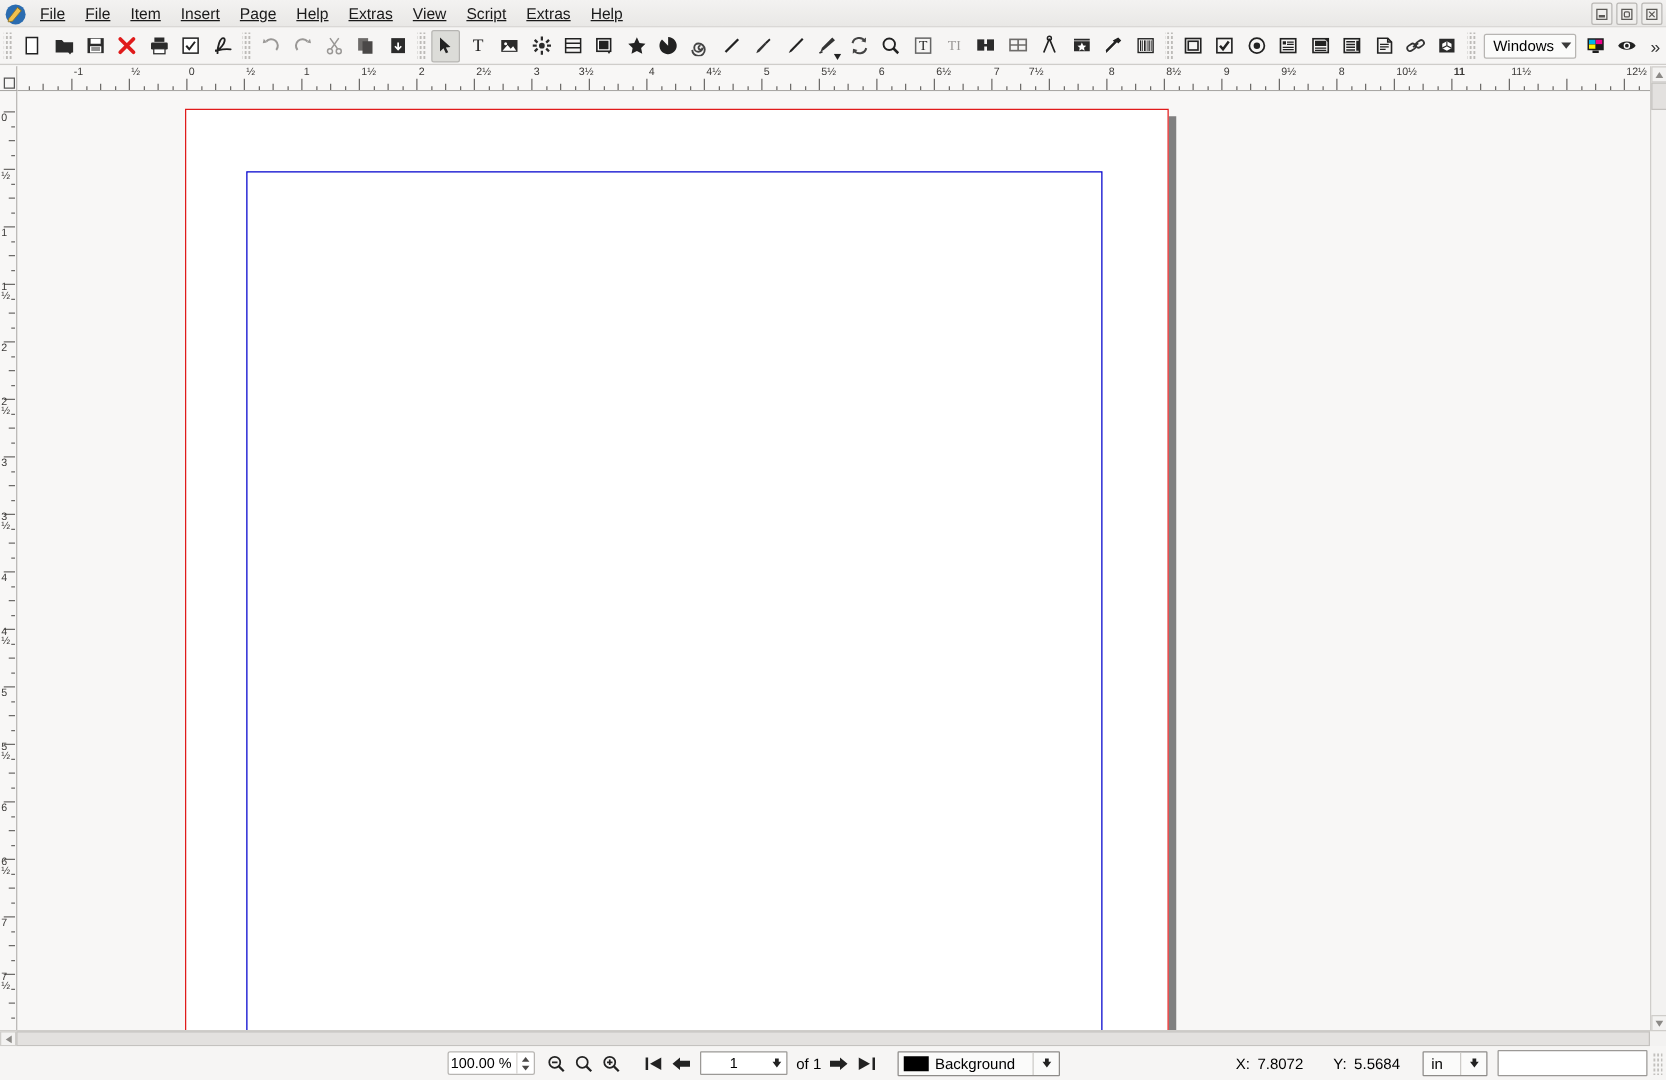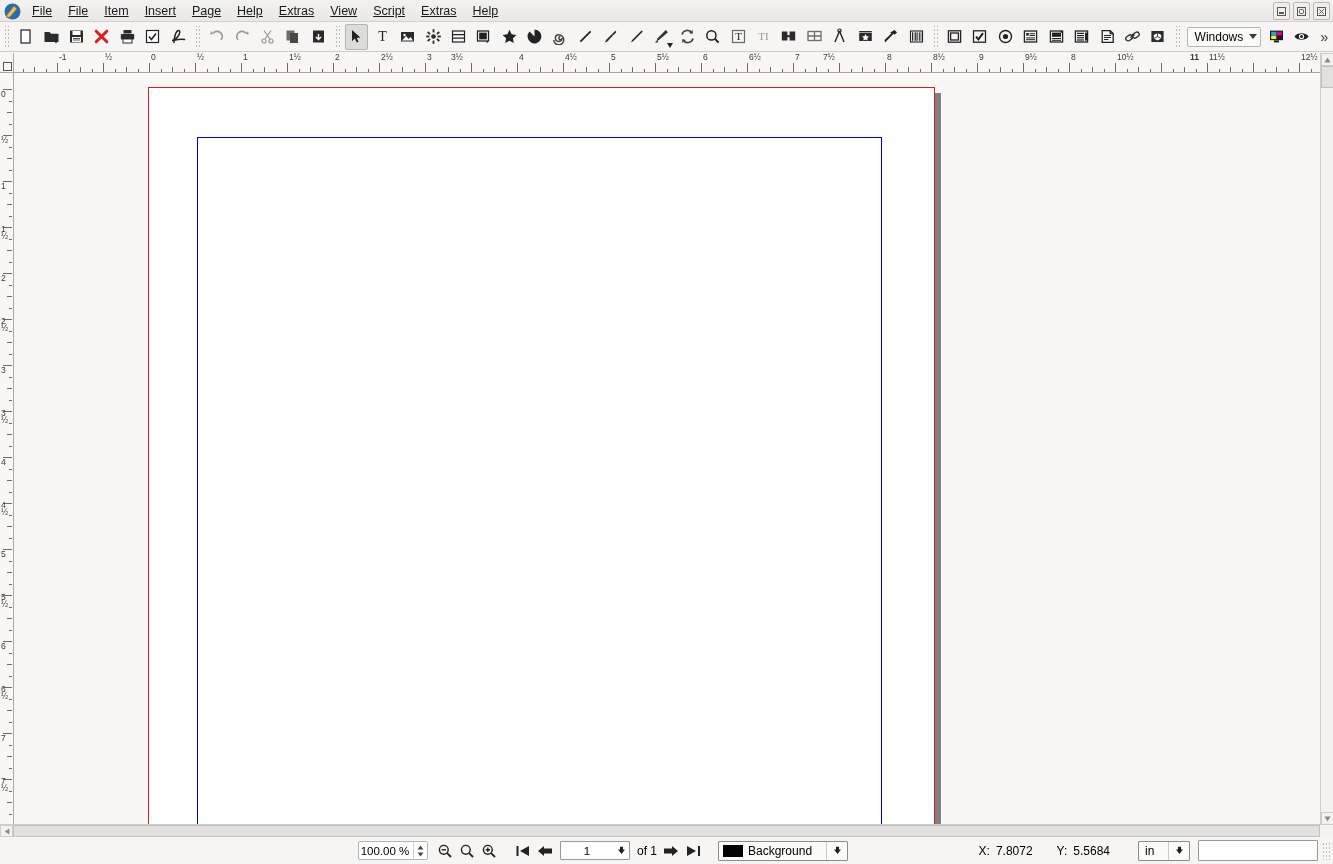--- a/index.html
+++ b/index.html
@@ -628,21 +628,21 @@
       <div class="hlab" style="left: 367px;">2½</div>
       <div class="tick" style="left: 376.5px; width: 1px; height: 3px; bottom: 0px;"></div>
       <div class="tick" style="left: 388px; width: 1px; height: 5px; bottom: 0px;"></div>
       <div class="tick" style="left: 399.5px; width: 1px; height: 3px; bottom: 0px;"></div>
       <div class="tick" style="left: 411px; width: 1px; height: 9px; bottom: 0px;"></div>
       <div class="hlab" style="left: 413px;">3</div>
       <div class="tick" style="left: 422.5px; width: 1px; height: 3px; bottom: 0px;"></div>
       <div class="tick" style="left: 434px; width: 1px; height: 5px; bottom: 0px;"></div>
       <div class="tick" style="left: 445.5px; width: 1px; height: 3px; bottom: 0px;"></div>
       <div class="tick" style="left: 457px; width: 1px; height: 9px; bottom: 0px;"></div>
-      <div class="hlab" style="left: 437px;">3½</div>
+      <div class="hlab" style="left: 449px;">3½</div>
       <div class="tick" style="left: 468.5px; width: 1px; height: 3px; bottom: 0px;"></div>
       <div class="tick" style="left: 480px; width: 1px; height: 5px; bottom: 0px;"></div>
       <div class="tick" style="left: 491.5px; width: 1px; height: 3px; bottom: 0px;"></div>
       <div class="tick" style="left: 503px; width: 1px; height: 9px; bottom: 0px;"></div>
       <div class="hlab" style="left: 505px;">4</div>
       <div class="tick" style="left: 514.5px; width: 1px; height: 3px; bottom: 0px;"></div>
       <div class="tick" style="left: 526px; width: 1px; height: 5px; bottom: 0px;"></div>
       <div class="tick" style="left: 537.5px; width: 1px; height: 3px; bottom: 0px;"></div>
       <div class="tick" style="left: 549px; width: 1px; height: 9px; bottom: 0px;"></div>
       <div class="hlab" style="left: 551px;">4½</div>
@@ -703,21 +703,21 @@
       <div class="hlab" style="left: 1057px;">8</div>
       <div class="tick" style="left: 1066.5px; width: 1px; height: 3px; bottom: 0px;"></div>
       <div class="tick" style="left: 1078px; width: 1px; height: 5px; bottom: 0px;"></div>
       <div class="tick" style="left: 1089.5px; width: 1px; height: 3px; bottom: 0px;"></div>
       <div class="tick" style="left: 1101px; width: 1px; height: 9px; bottom: 0px;"></div>
       <div class="hlab" style="left: 1103px;">10½</div>
       <div class="tick" style="left: 1112.5px; width: 1px; height: 3px; bottom: 0px;"></div>
       <div class="tick" style="left: 1124px; width: 1px; height: 5px; bottom: 0px;"></div>
       <div class="tick" style="left: 1135.5px; width: 1px; height: 3px; bottom: 0px;"></div>
       <div class="tick" style="left: 1147px; width: 1px; height: 9px; bottom: 0px;"></div>
-      <div class="hlab" style="left: 1176px; font-weight: bold;">11</div>
+      <div class="hlab" style="left: 1149px; font-weight: bold;">11</div>
       <div class="tick" style="left: 1158.5px; width: 1px; height: 3px; bottom: 0px;"></div>
       <div class="tick" style="left: 1170px; width: 1px; height: 5px; bottom: 0px;"></div>
       <div class="tick" style="left: 1181.5px; width: 1px; height: 3px; bottom: 0px;"></div>
       <div class="tick" style="left: 1193px; width: 1px; height: 9px; bottom: 0px;"></div>
       <div class="hlab" style="left: 1195px;">11½</div>
       <div class="tick" style="left: 1204.5px; width: 1px; height: 3px; bottom: 0px;"></div>
       <div class="tick" style="left: 1216px; width: 1px; height: 5px; bottom: 0px;"></div>
       <div class="tick" style="left: 1227.5px; width: 1px; height: 3px; bottom: 0px;"></div>
       <div class="tick" style="left: 1239px; width: 1px; height: 9px; bottom: 0px;"></div>
       <div class="hlab" style="left: 1241px; margin-top: 22px;">12</div>
@@ -923,21 +923,21 @@
             <path d="M4.5 8 L1 3.4 L3 3.4 L3 0.8 L6 0.8 L6 3.4 L8 3.4 Z" fill="#222"></path>
           </svg>
       </span>
     </div>
 
     <div style="flex:1"></div>
 
     <span class="coord">
       <span class="k">X:</span><span>7.8072</span>
     </span>
-    <span class="coord" style="margin-left:24px;margin-right:28px">
+    <span class="coord" style="margin-left:24px;margin-right:18px">
       <span class="k">Y:</span><span>5.5684</span>
     </span>
 
     <div class="unitcombo">
       <span class="lbl">in</span>
       <span class="dd">
         <svg width="9" height="9" viewBox="0 0 9 9">
             <path d="M4.5 8 L1 3.4 L3 3.4 L3 0.8 L6 0.8 L6 3.4 L8 3.4 Z" fill="#222"></path>
           </svg>
       </span>

